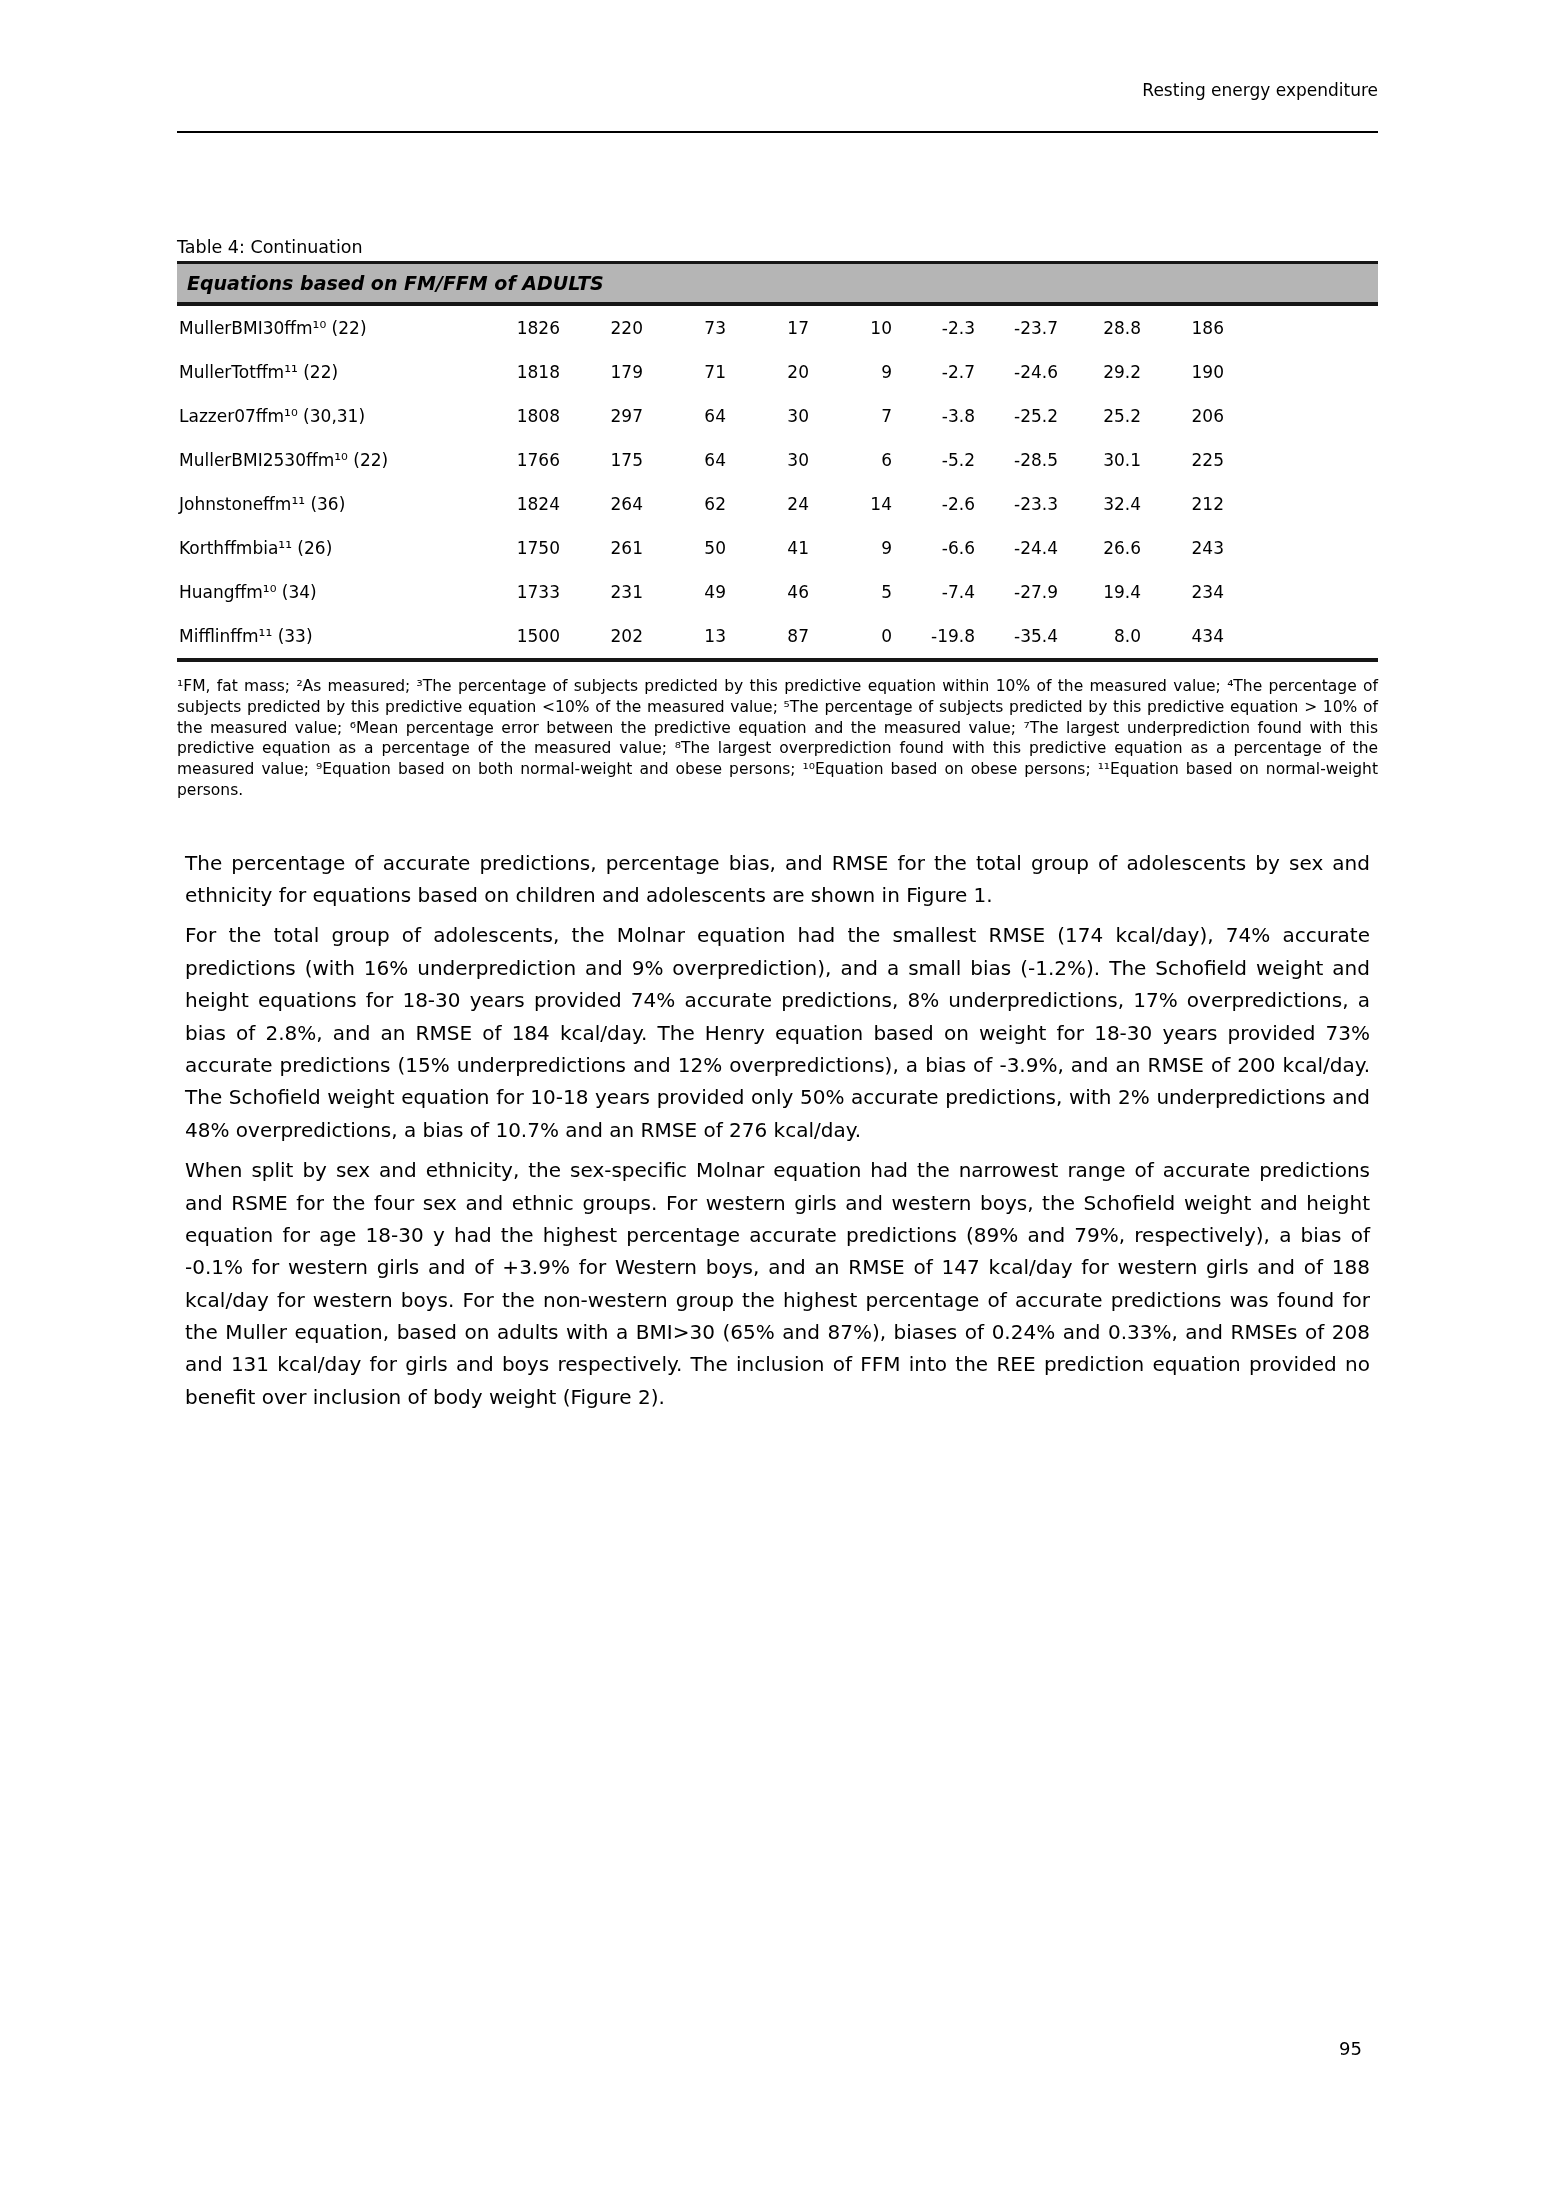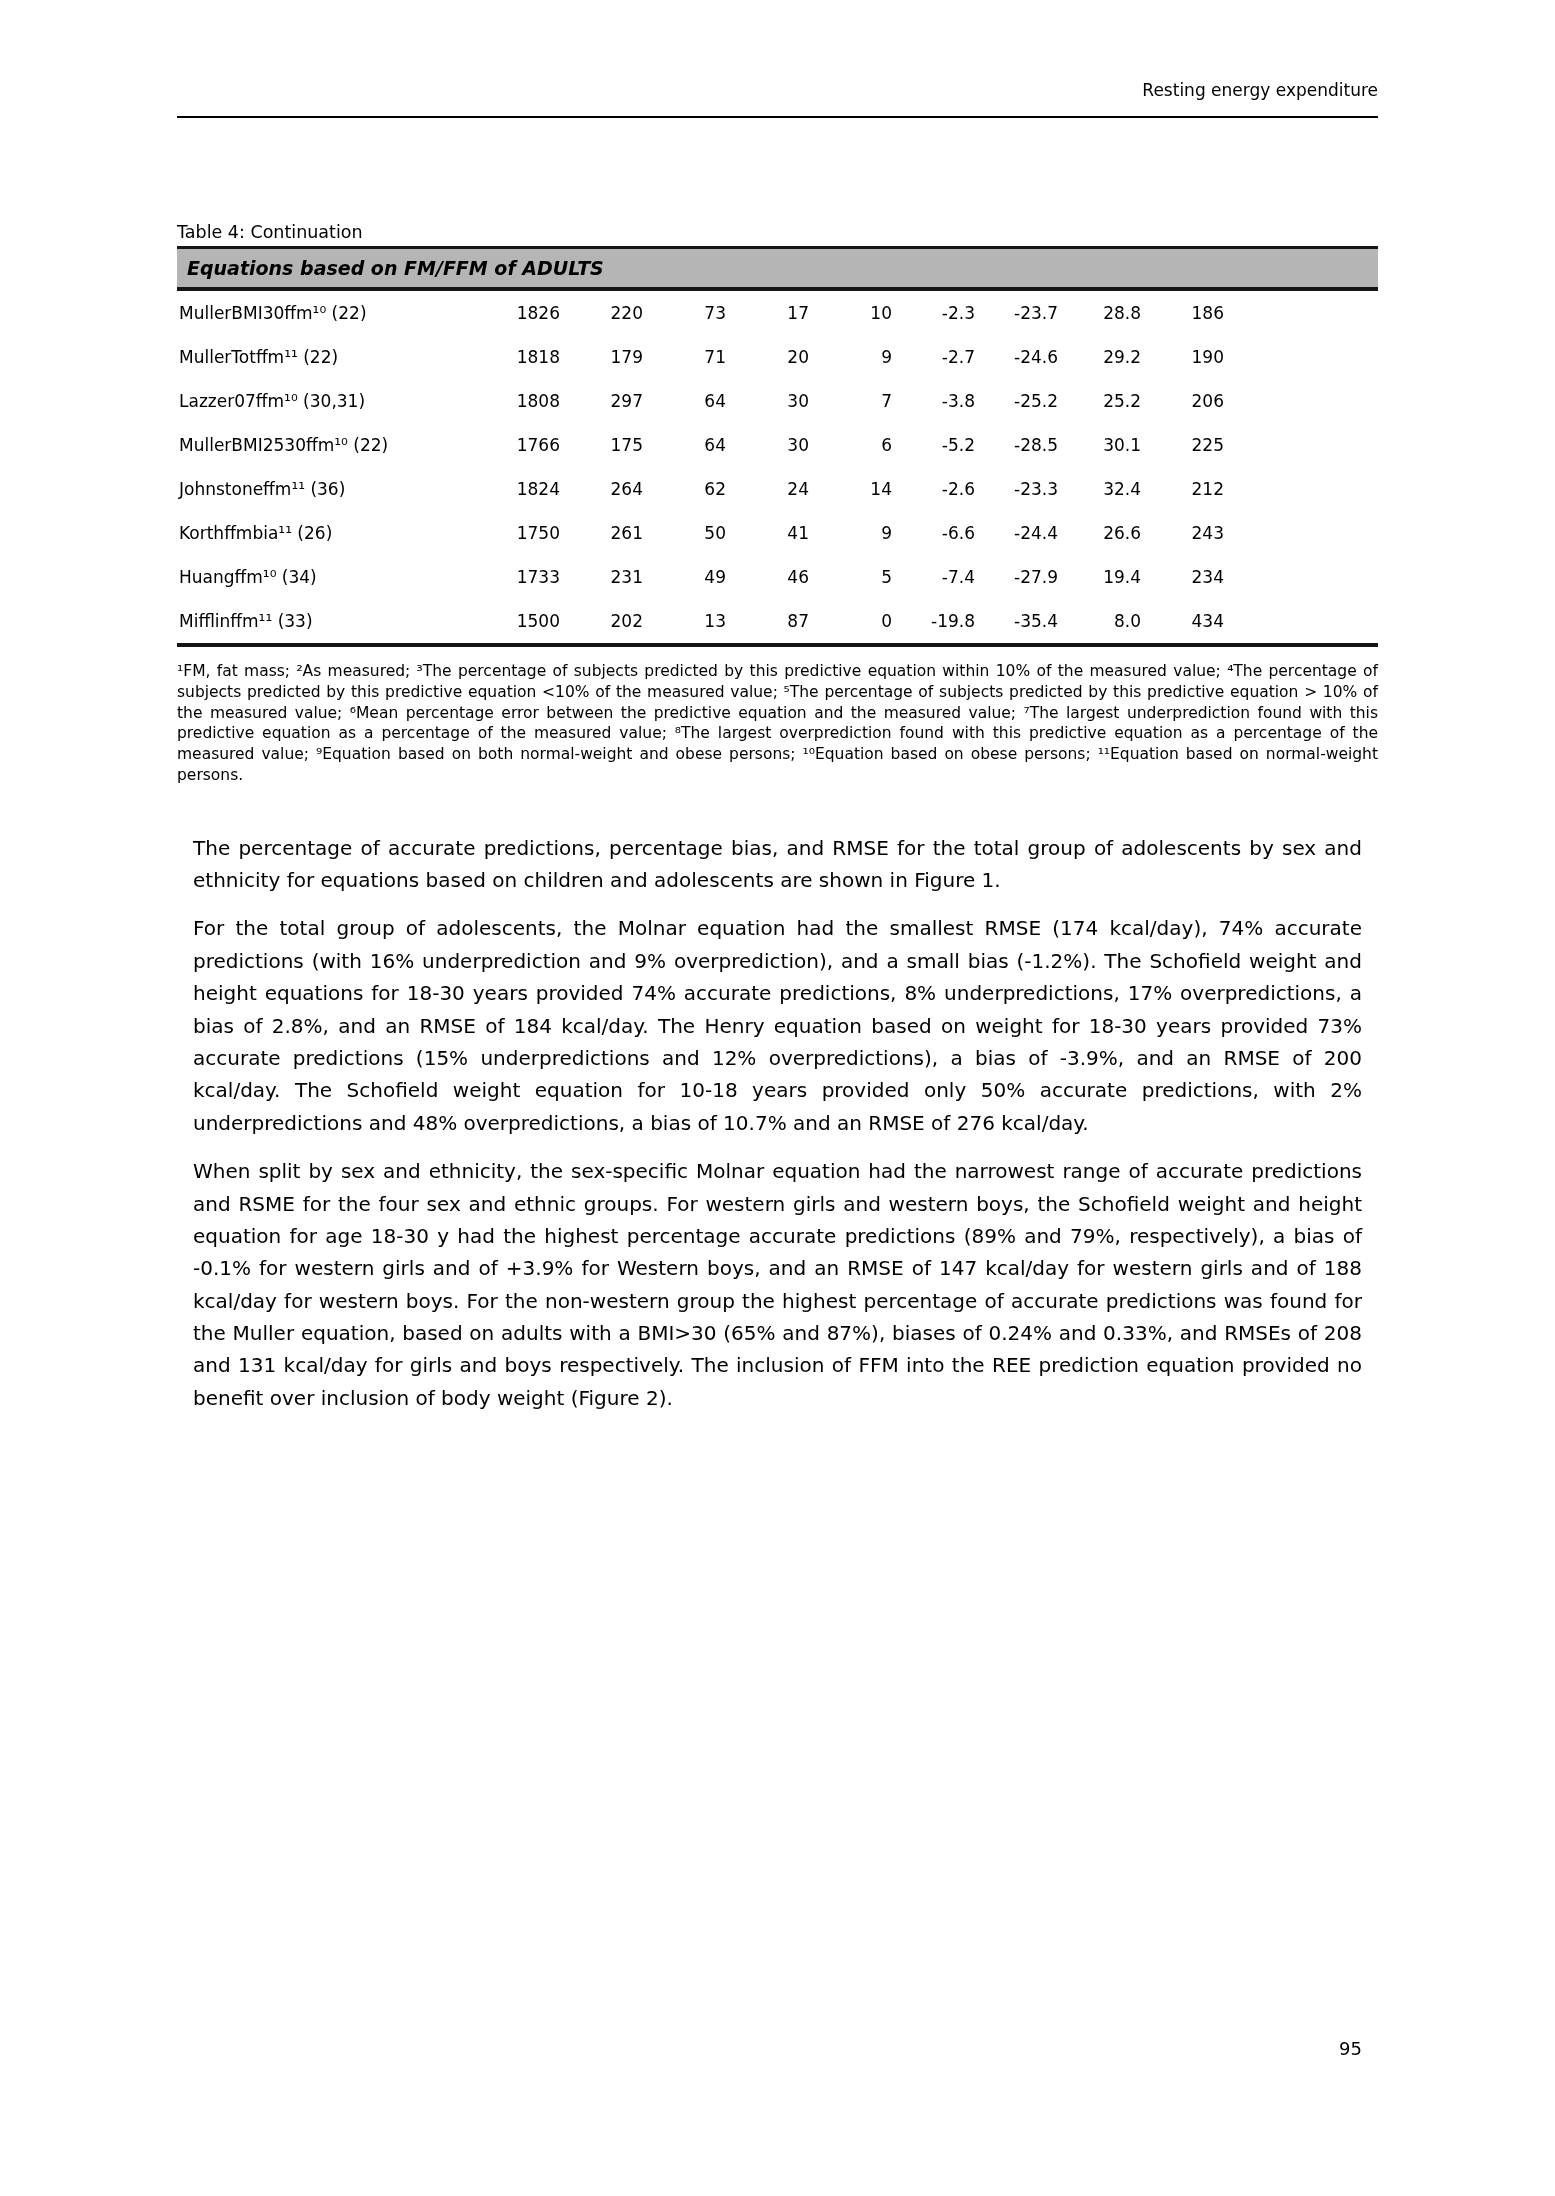--- a/index.html
+++ b/index.html
@@ -10,21 +10,21 @@
     background: #ffffff;
     box-sizing: border-box;
     position: relative;
     padding: 80px 177px 0 177px;
     font-family: "DejaVu Sans", "Liberation Sans", sans-serif;
     color: #000000;
   }
   .running-header {
     text-align: right;
     font-size: 17px;
-    padding-bottom: 16px;
+    padding-bottom: 31px;
     border-bottom: 2px solid #000000;
   }
   .table-caption {
     margin-top: 104px;
     font-size: 17.5px;
   }
   table.data-table {
     width: 100%;
     border-collapse: collapse;
     table-layout: fixed;
@@ -55,21 +55,21 @@
     font-size: 15.5px;
     line-height: 1.34;
     text-align: justify;
   }
   .body-text {
     margin-top: 46px;
     font-size: 20px;
     line-height: 1.62;
     text-align: justify;
   }
-  .body-text p { margin: 16px; }
+  .body-text p { margin: 8px; }
   .page-number {
     position: absolute;
     top: 2038px;
     right: 193px;
     font-size: 18px;
   }
 </style>
 </head>
 <body>
 

